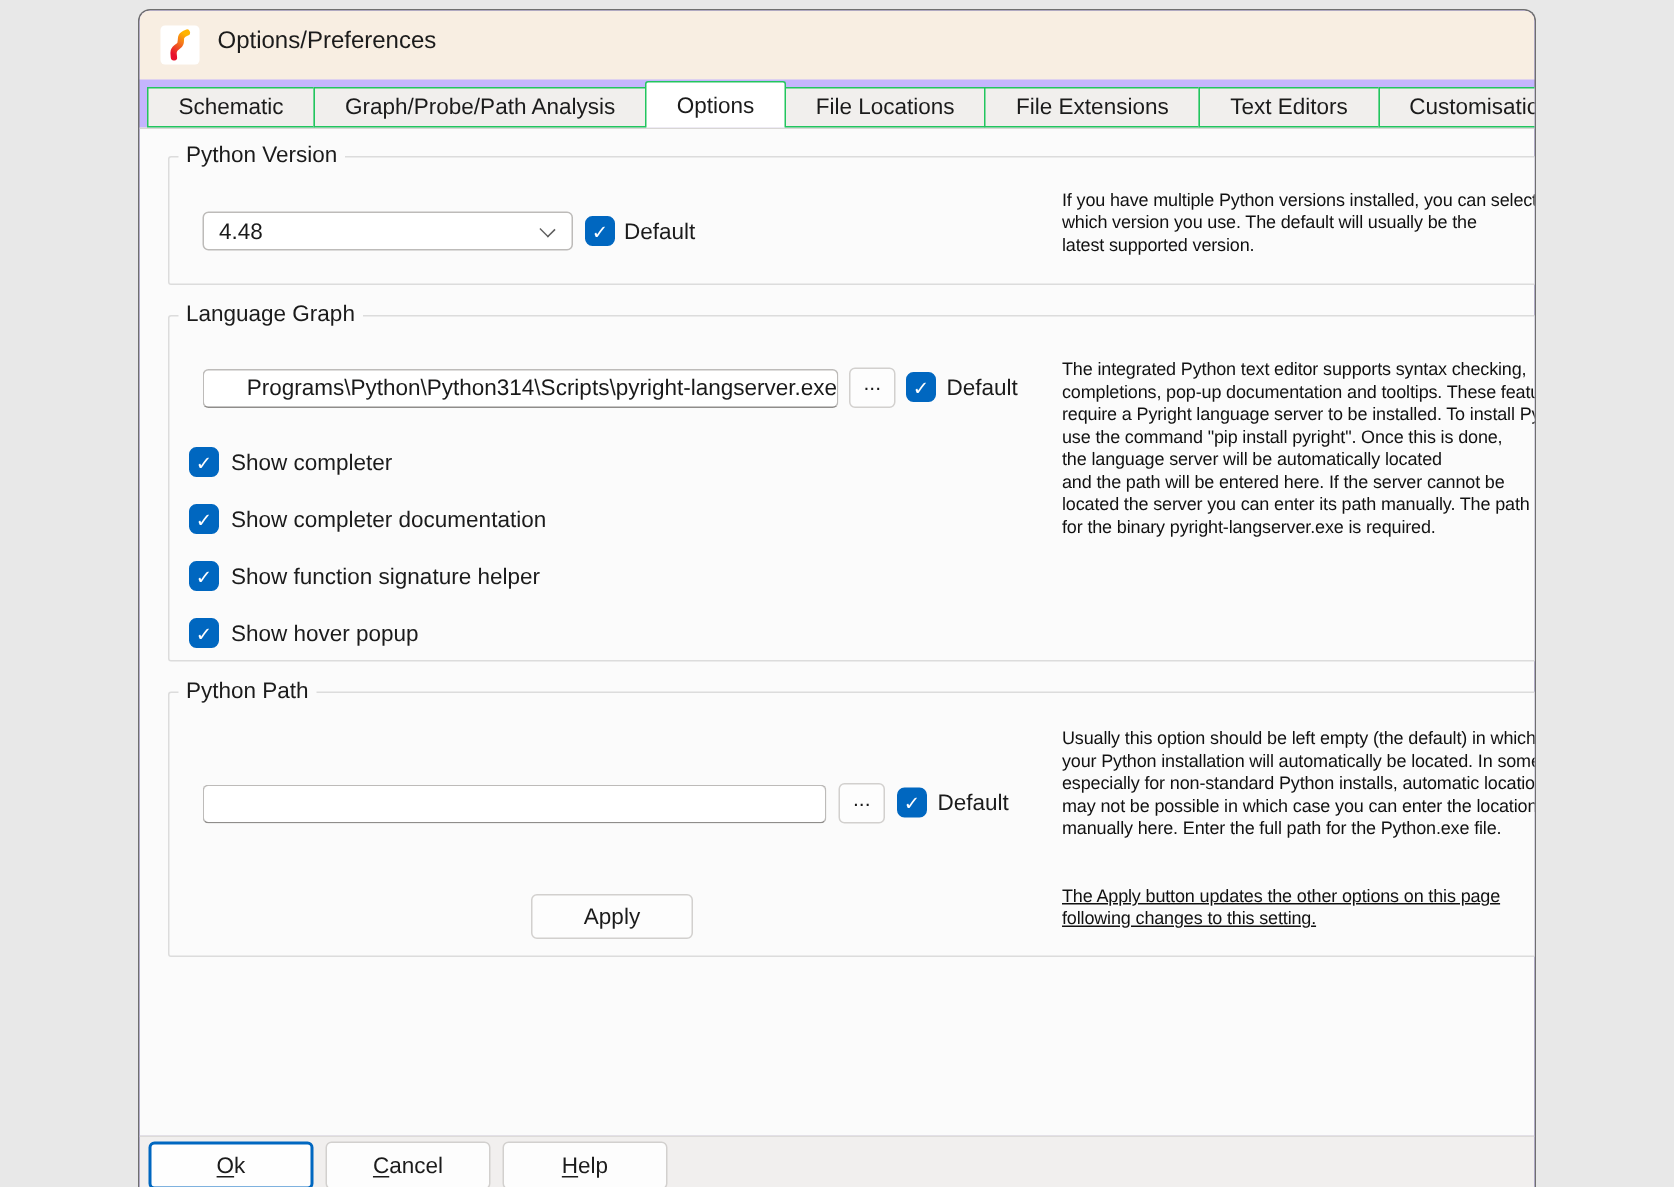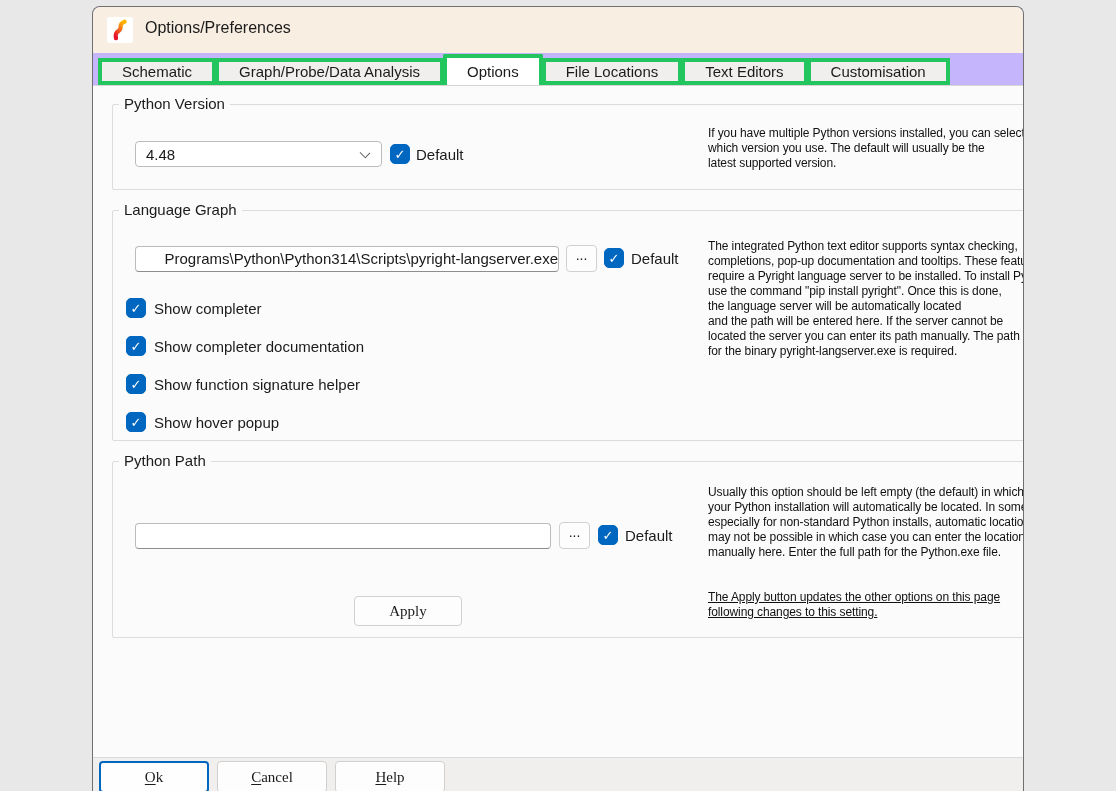--- a/index.html
+++ b/index.html
@@ -12,39 +12,39 @@
   
   .titlebar{position:absolute;left:0;top:0;width:100%;height:46px;background:#f8eee2;}
   .app-icon{position:absolute;left:14px;top:10px;width:26px;height:26px;background:#fff;border-radius:3px;display:flex;align-items:center;justify-content:center;}
   .title-text{position:absolute;left:52px;top:12px;font-size:16px;color:#1b1b1b;white-space:nowrap;}
   .titlebar-btn{position:absolute;top:0;width:46px;height:46px;display:flex;align-items:center;justify-content:center;font-size:18px;color:#1b1b1b;background:transparent;border:none;cursor:default;}
   .btn-help{left:986px;}
   .btn-close{left:1056px;font-size:17px;}
   
   .content-sheet{position:absolute;left:0;top:78px;width:100%;height:672px;background:#fbfbfb;border-top:1px solid #d8d6d4;}
   .tabbar{position:absolute;left:5px;top:51px;display:flex;z-index:3;}
-  .tab{height:27px;padding:0 20px;display:flex;align-items:center;font-size:15px;background:#f1efed;border:4px solid #22c55e;margin-left:-1px;white-space:nowrap;color:#1b1b1b;}
+  .tab{height:27px;padding:0 20px;display:flex;align-items:center;font-size:15px;background:#f1efed;border:1px solid #22c55e;margin-left:-1px;white-space:nowrap;color:#1b1b1b;}
   .tab:first-child{margin-left:0;}
   .tab.active{height:31px;margin-top:-4px;background:#ffffff;border-bottom:none;border-radius:2px 2px 0 0;position:relative;z-index:4;}
   
   .group{position:absolute;border:1px solid #dcdcdc;border-radius:2px;background:#fbfbfb;}
   .group-legend{position:absolute;top:-10px;left:6px;background:#fbfbfb;padding:0 5px;font-size:15px;color:#1b1b1b;white-space:nowrap;}
   #group-version{left:19px;top:97px;width:1077px;height:86px;}
   #group-langserver{left:19px;top:203px;width:1077px;height:231px;}
   #group-pypath{left:19px;top:454px;width:1077px;height:177px;}
   
   .combobox{position:absolute;width:247px;height:26px;background:#fff;border:1px solid #bdbbb9;border-radius:4px;display:flex;align-items:center;padding:0 10px;font-size:15px;}
   .chevron{position:absolute;right:12px;top:9px;width:8px;height:8px;border-right:1.6px solid #5c5c5c;border-bottom:1.6px solid #5c5c5c;transform:rotate(45deg) scale(1,0.9);transform-origin:center;margin-top:-2px;}
   .textfield{position:absolute;height:26px;background:#fff;border:1px solid #bdbbb9;border-bottom-color:#8f8d8b;border-radius:4px;padding:0 0;font-size:15px;line-height:24px;white-space:nowrap;overflow:hidden;}
   .textfield.clip-left{text-align:right;}
   .browse-btn{position:absolute;width:31px;height:27px;background:#fdfdfd;border:1px solid #d2d0ce;border-radius:4px;font-size:14px;display:flex;align-items:flex-start;justify-content:center;line-height:16px;color:#1b1b1b;}
   .checkbox{position:absolute;width:20px;height:20px;background:#0067c0;border:1px solid #0067c0;border-radius:5px;color:#fff;font-size:13px;display:flex;align-items:center;justify-content:center;line-height:1;}
   .chk-label{position:absolute;font-size:15px;white-space:nowrap;color:#1b1b1b;}
   .desc{position:absolute;left:595px;font-size:12px;line-height:15px;letter-spacing:-0.1px;white-space:pre;color:#111;}
-  .push-btn{position:absolute;background:#fdfdfd;border:1px solid #d2d0ce;border-radius:4px;font-size:15px;color:#1b1b1b;display:flex;align-items:center;justify-content:center;font-family:Liberation Serif, serif;}
+  .push-btn{position:absolute;background:#fdfdfd;border:1px solid #d2d0ce;border-radius:4px;font-size:15px;color:#1b1b1b;display:flex;align-items:center;justify-content:center;}
   
   .footer{position:absolute;left:0;top:750px;width:100%;height:41px;background:#f1efee;border-top:1px solid #dddbd9;}
   .footer .push-btn{top:3px;width:110px;height:32px;}
   #btn-ok{left:6px;border:2px solid #0067c0;background:#fefefe;}
   #btn-cancel{left:124px;}
   #btn-help{left:242px;}
   .mnemonic{text-decoration:underline;text-underline-offset:2px;}
 </style>
 </head>
 <body>
@@ -64,23 +64,24 @@
         <path d="M17 3 C9 6 15.5 10 10.5 13 C6.5 15.4 7.2 18 7.6 21" stroke="url(#swoosh)" stroke-width="4.6" fill="none" stroke-linecap="round"></path>
       </svg>
     </div>
     <div class="title-text">Options/Preferences</div>
     <button class="titlebar-btn btn-help">?</button>
     <button class="titlebar-btn btn-close">✕</button>
   </div>
 
   <div class="tabbar">
     <div class="tab">Schematic</div>
-    <div class="tab">Graph/Probe/Data Analysis</div>
+    <div class="tab">Graph/Probe/Path Analysis</div>
     <div class="tab active">Options</div>
     <div class="tab">File Locations</div>
+    <div class="tab">File Extensions</div>
     <div class="tab">Text Editors</div>
     <div class="tab">Customisation</div>
   </div>
 
   <div class="content-sheet"></div>
 
   <div class="group" id="group-version">
     <div class="group-legend">Python Version</div>
     <div class="combobox" style="left:22px;top:36px;">
       <span>4.48</span>

